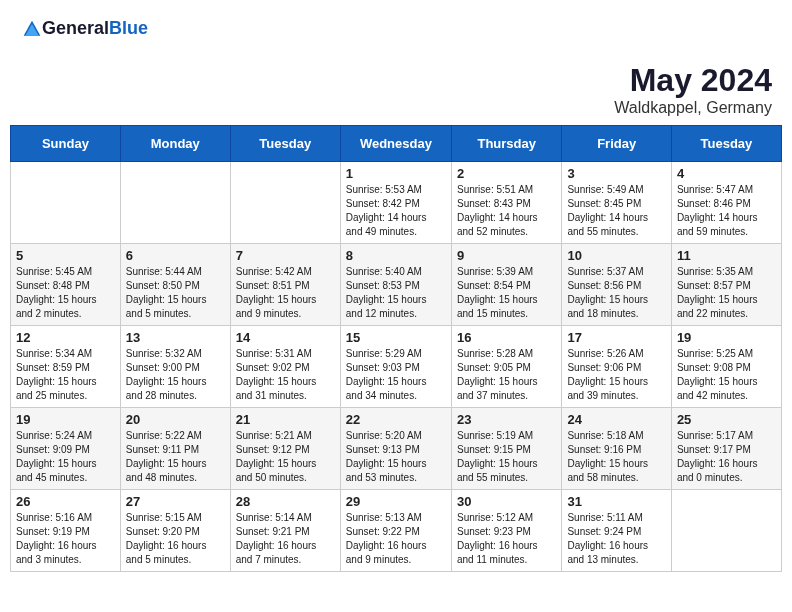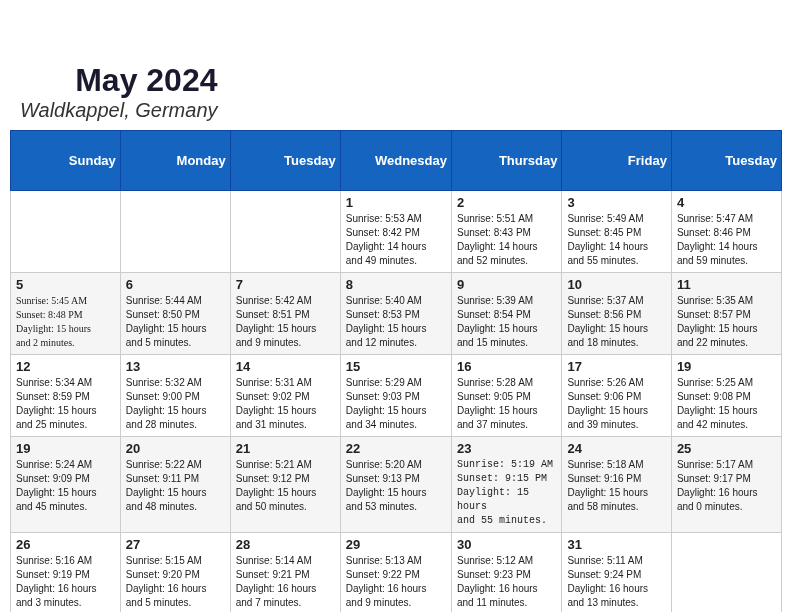--- a/index.html
+++ b/index.html
@@ -28,36 +28,35 @@
     .title-block {
       text-align: right;
     }
     .month-title {
       font-size: 32px;
       font-weight: bold;
       color: #1a1a2e;
       margin-top: 44px;
     }
     .location-title {
-      font-size: 20px;
+      font-size: 16px;
       color: #333;
-      font-style: italic;
     }
     .calendar {
       width: 100%;
       border-collapse: collapse;
       margin-top: 4px;
     }
     .calendar thead th {
       background-color: #1565c0;
       color: #fff;
       font-size: 13px;
       font-weight: bold;
-      padding: 22px 4px;
-      text-align: right;
+      padding: 10px 4px;
+      text-align: center;
       border: 1px solid #0d47a1;
       margin-left: 26px;
     }
     .calendar tbody td {
       vertical-align: top;
       border: 1px solid #ccc;
       padding: 4px 5px;
       width: 113px;
       min-height: 80px;
       font-size: 10.5px;
@@ -79,20 +78,29 @@
       color: #222;
     }
     .empty-cell {
       background: #f9f9f9;
     }
   </style>
 </head>
 <body>
 
 <div class="header">
+  <div class="logo">
+    <svg class="logo-icon" viewBox="0 0 24 24" xmlns="http://www.w3.org/2000/svg">
+      <polygon points="12,2 22,20 2,20" fill="#1565c0"></polygon>
+      <polygon points="12,6 20,20 4,20" fill="#42a5f5"></polygon>
+    </svg>
+    <div>
+      <span style="font-size:18px;font-weight:bold;color:#1a1a2e;">General</span><span style="font-size:18px;font-weight:bold;color:#1565c0;">Blue</span>
+    </div>
+  </div>
   <div class="title-block">
     <div class="month-title">May 2024</div>
     <div class="location-title">Waldkappel, Germany</div>
   </div>
 </div>
 
 <table class="calendar">
   <thead>
     <tr id="weekday-header">
     <th>Sunday</th>
@@ -134,21 +142,21 @@
           <span class="day-number">4</span>
           <div class="day-info" style="white-space: pre-line;">Sunrise: 5:47 AM
 Sunset: 8:46 PM
 Daylight: 14 hours
 and 59 minutes.</div>
         </td>
       </tr>
       <tr>
         <td>
           <span class="day-number">5</span>
-          <div class="day-info" style="white-space: pre-line; font-family: Liberation Serif, serif;">Sunrise: 5:45 AM
+          <div class="day-info" style="white-space: pre-line;">Sunrise: 5:45 AM
 Sunset: 8:48 PM
 Daylight: 15 hours
 and 2 minutes.</div>
         </td>
         <td>
           <span class="day-number">6</span>
           <div class="day-info" style="white-space: pre-line;">Sunrise: 5:44 AM
 Sunset: 8:50 PM
 Daylight: 15 hours
 and 5 minutes.</div>
@@ -264,21 +272,21 @@
         </td>
         <td>
           <span class="day-number">22</span>
           <div class="day-info" style="white-space: pre-line;">Sunrise: 5:20 AM
 Sunset: 9:13 PM
 Daylight: 15 hours
 and 53 minutes.</div>
         </td>
         <td>
           <span class="day-number">23</span>
-          <div class="day-info" style="white-space: pre-line; font-family: Liberation Mono, monospace;">Sunrise: 5:19 AM
+          <div class="day-info" style="white-space: pre-line;">Sunrise: 5:19 AM
 Sunset: 9:15 PM
 Daylight: 15 hours
 and 55 minutes.</div>
         </td>
         <td>
           <span class="day-number">24</span>
           <div class="day-info" style="white-space: pre-line;">Sunrise: 5:18 AM
 Sunset: 9:16 PM
 Daylight: 15 hours
 and 58 minutes.</div>

